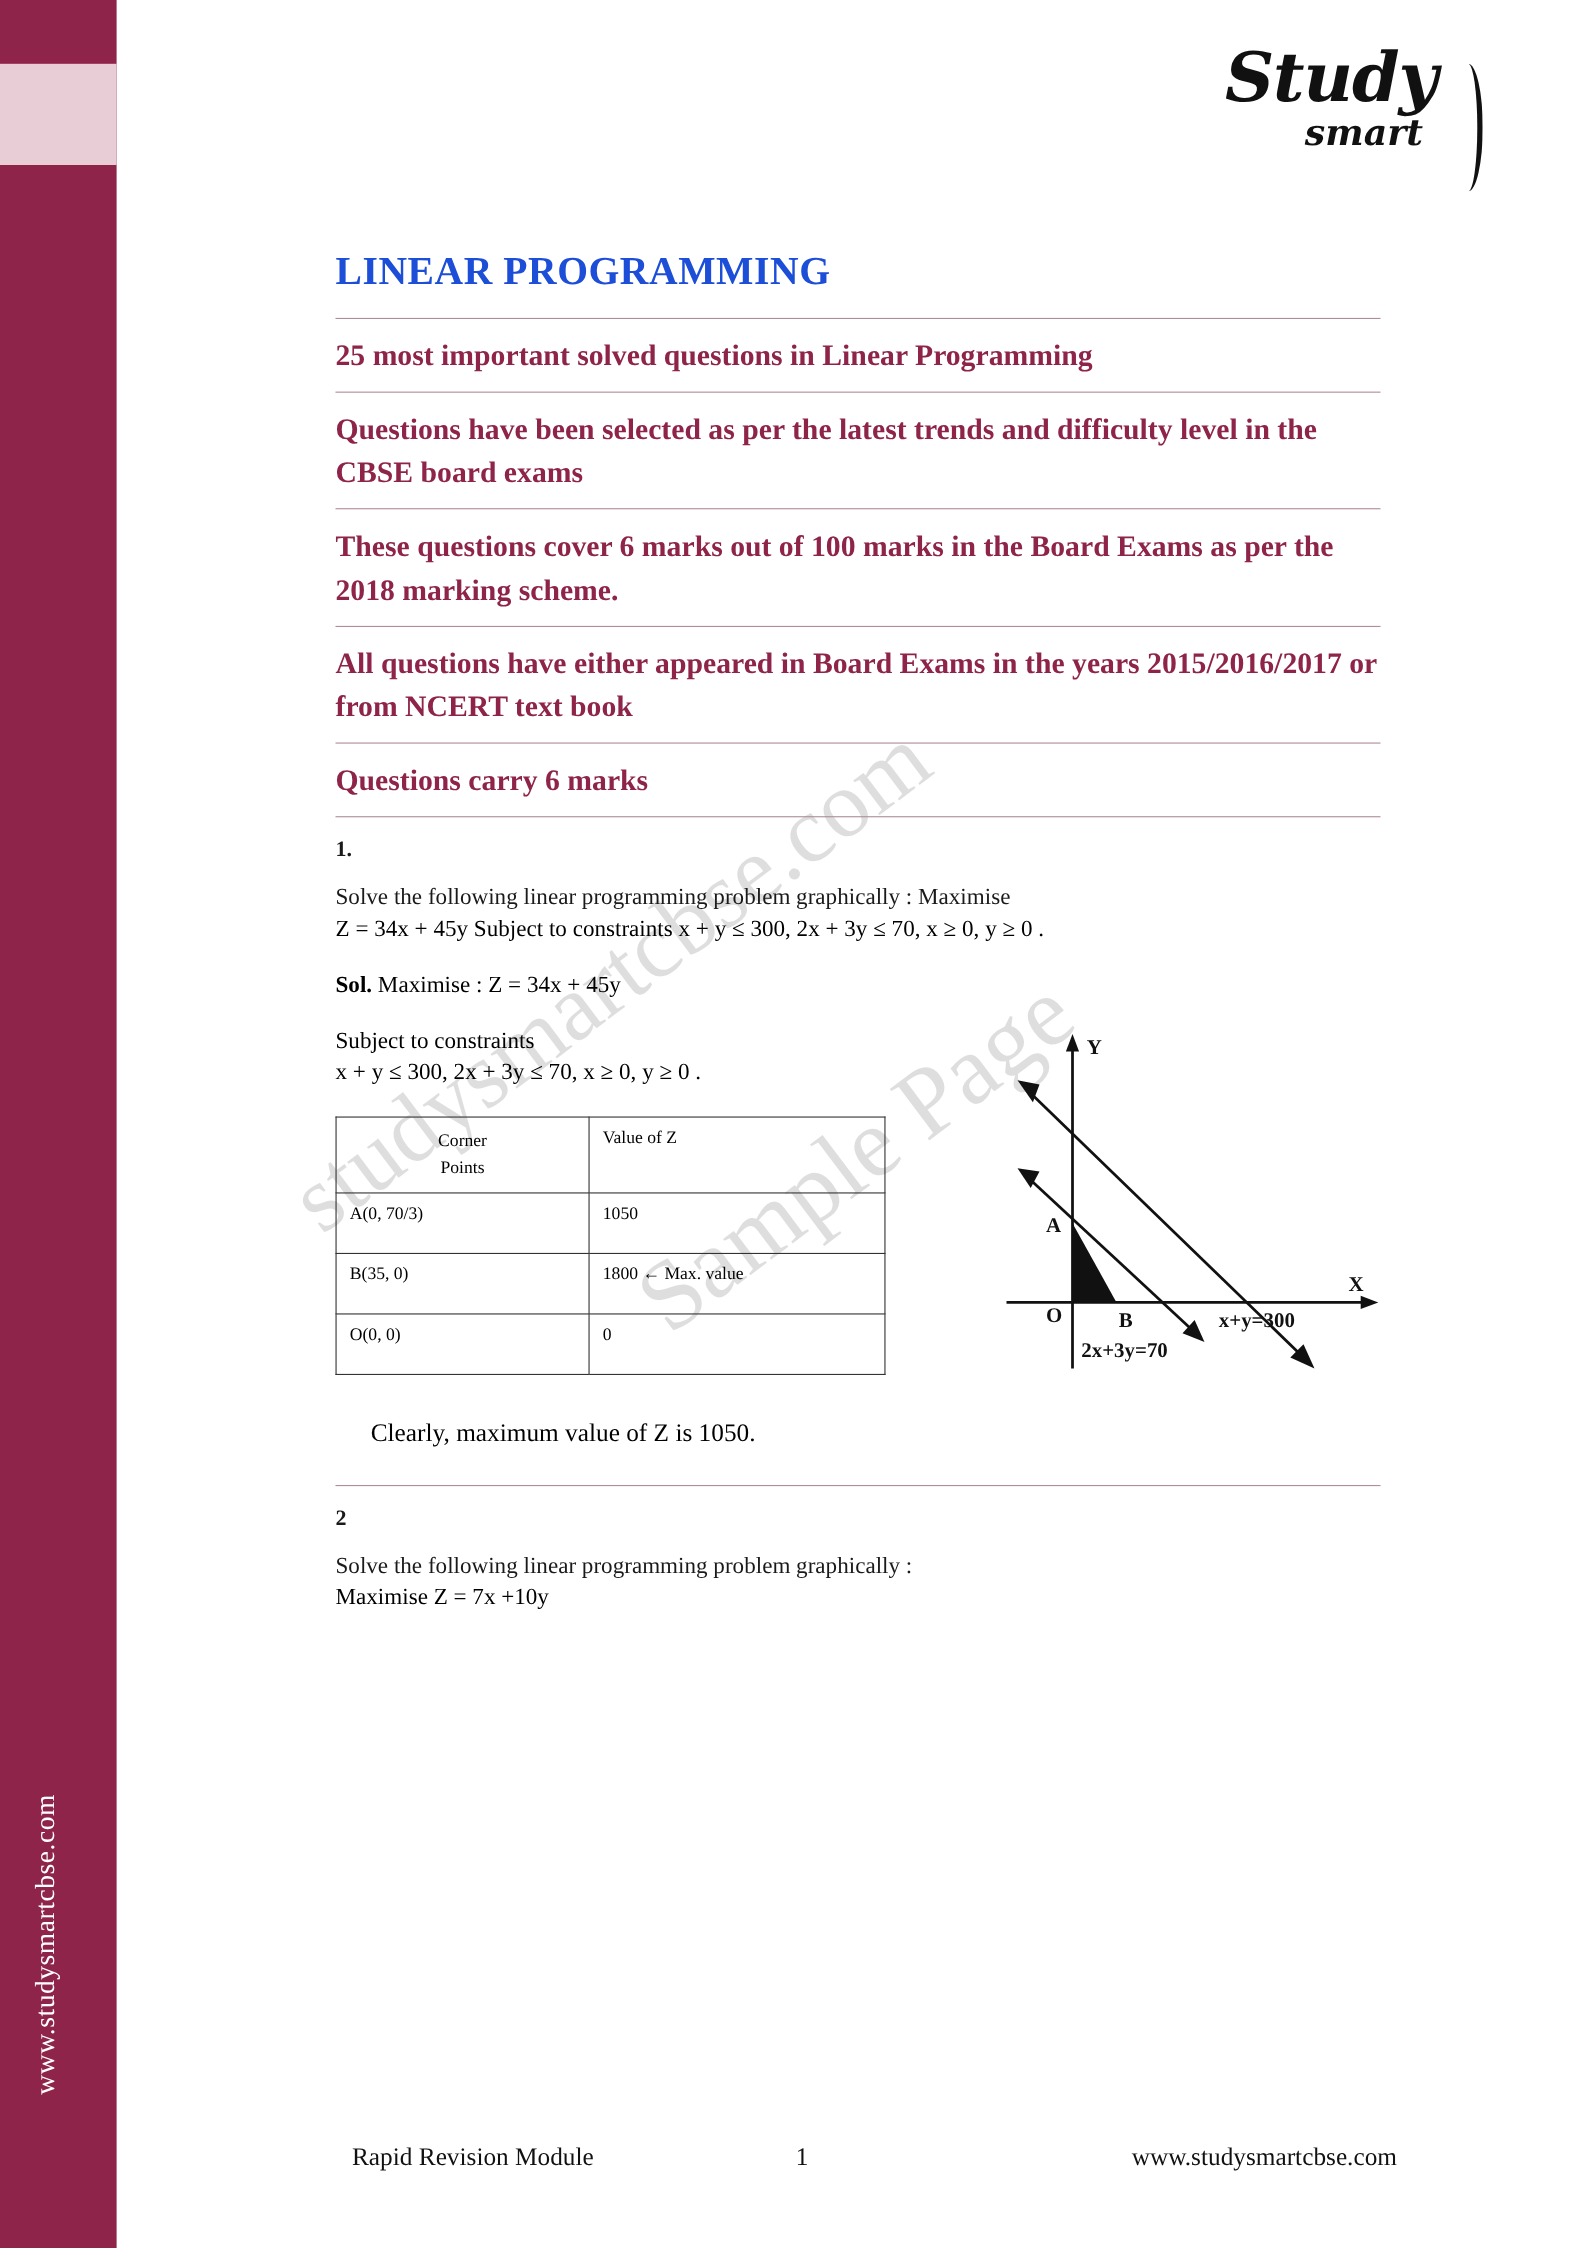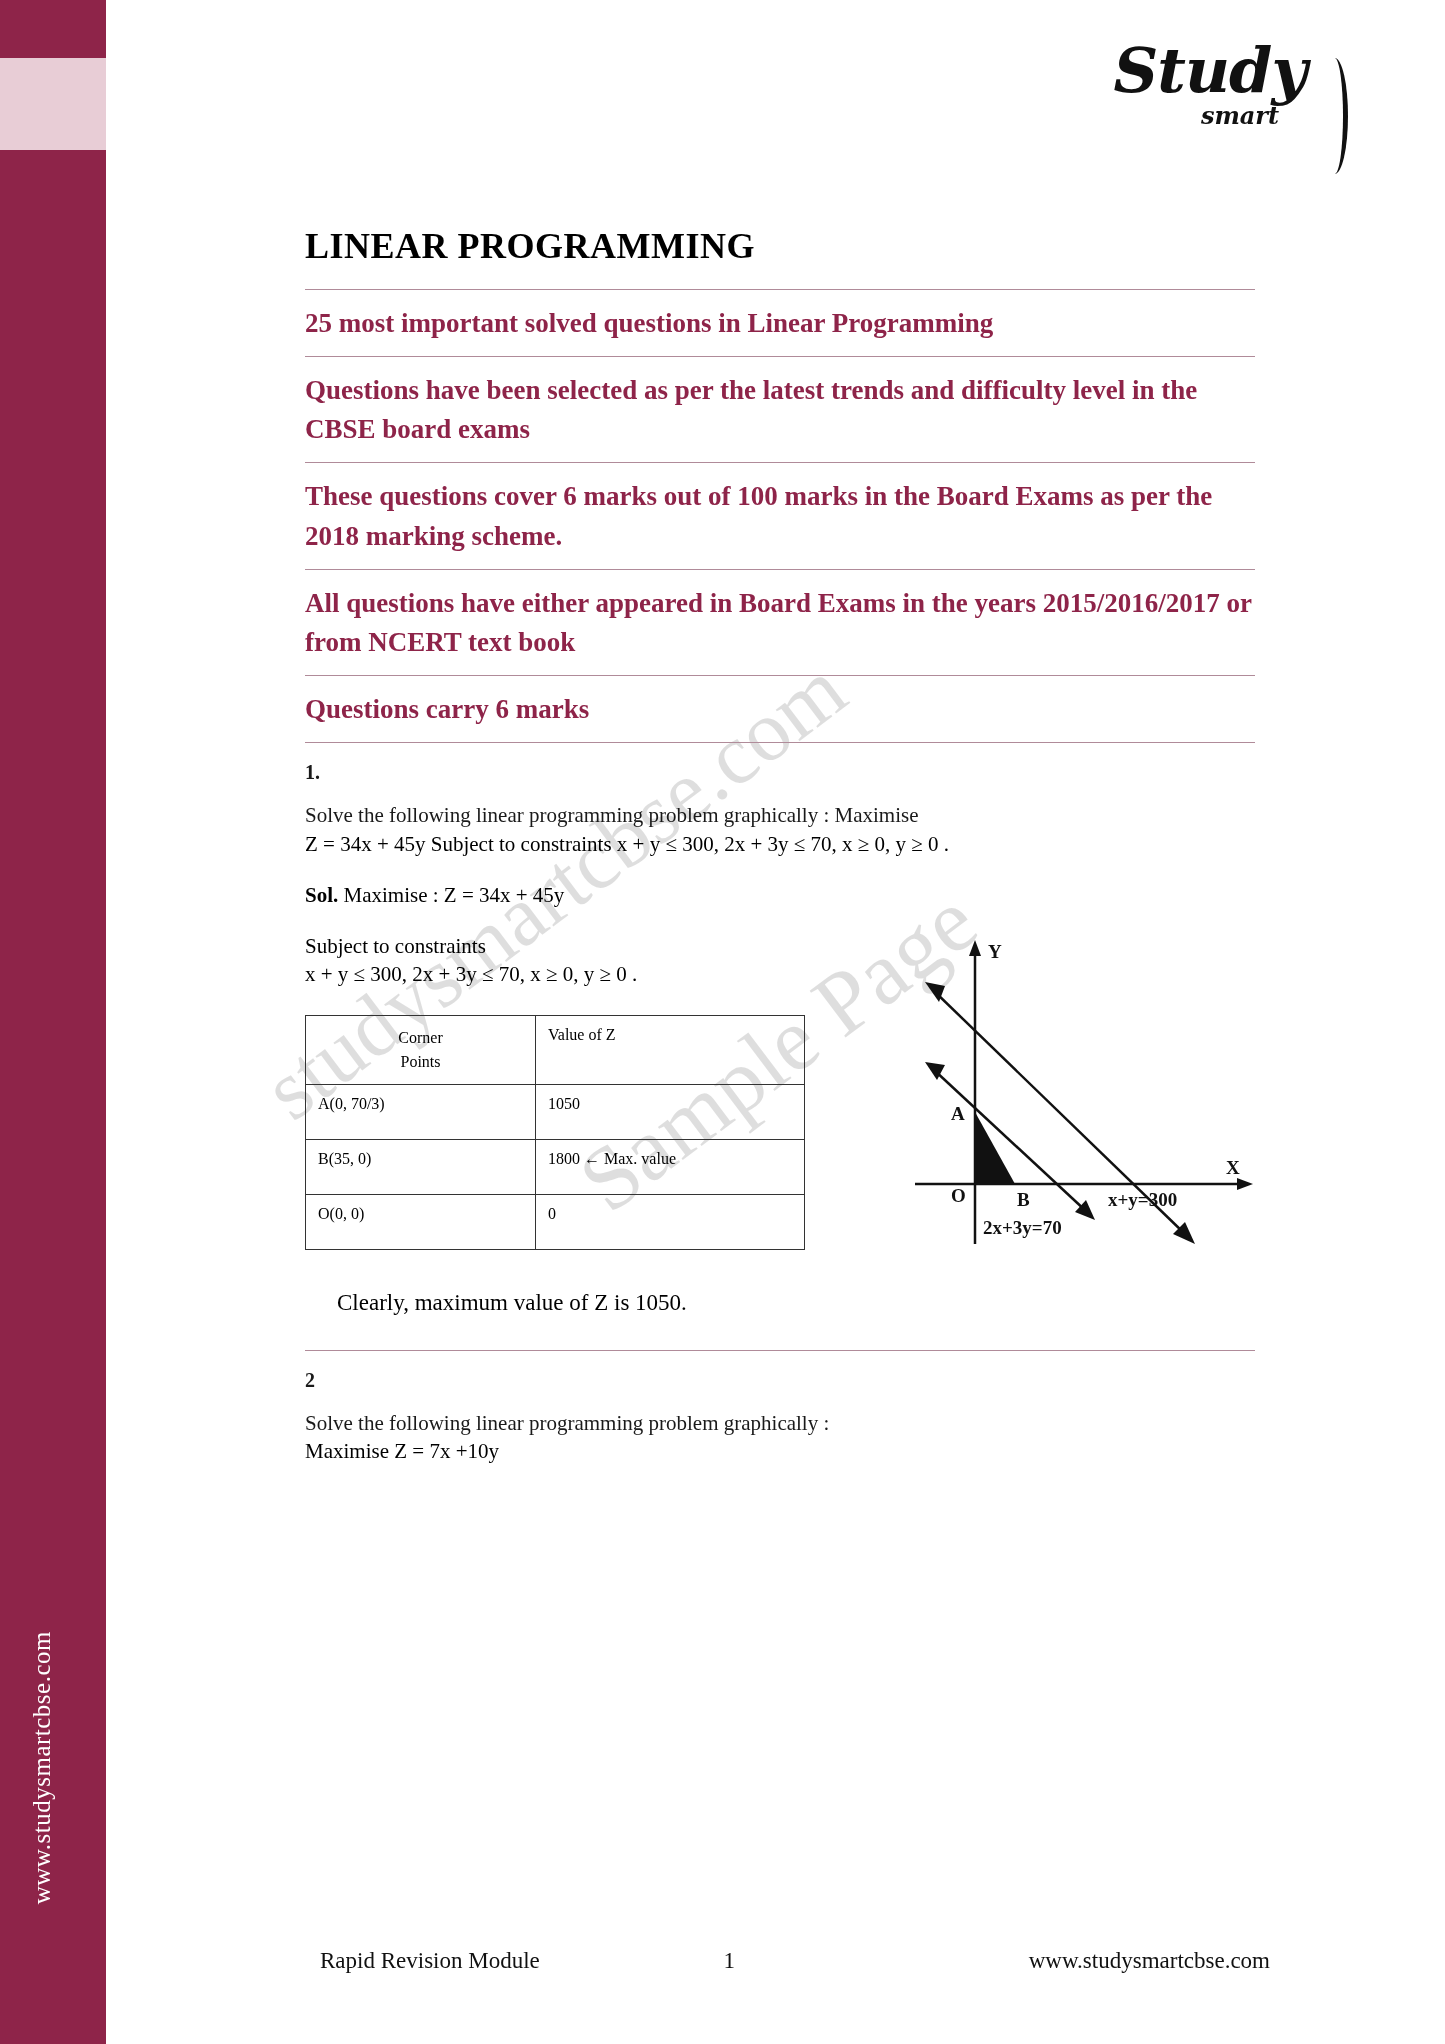--- a/index.html
+++ b/index.html
@@ -57,21 +57,21 @@
     font-family: "DejaVu Serif", serif;
     font-size: 62px;
     font-style: italic;
     font-weight: bold;
     color: #111111;
     letter-spacing: -1px;
     line-height: 1;
   }
   .logo-sub {
     font-family: "DejaVu Serif", serif;
-    font-size: 24px;
+    font-size: 33px;
     font-style: italic;
     font-weight: bold;
     color: #111111;
     line-height: 1;
     margin-top: 2px;
     margin-left: 60px;
   }
   .logo-swoosh {
     position: absolute;
     right: -8px;
@@ -87,21 +87,21 @@
     position: absolute;
     left: 305px;
     top: 225px;
     width: 950px;
   }
 
   h1.doc-title {
     font-family: "Liberation Serif", serif;
     font-size: 36px;
     font-weight: bold;
-    color: #000000;
+    color: #1d4ed8;
     margin: 0 0 22px 0;
     letter-spacing: 0.5px;
   }
 
   .rule {
     border-top: 1px solid #b08b99;
     margin: 0;
     width: 950px;
   }
 

